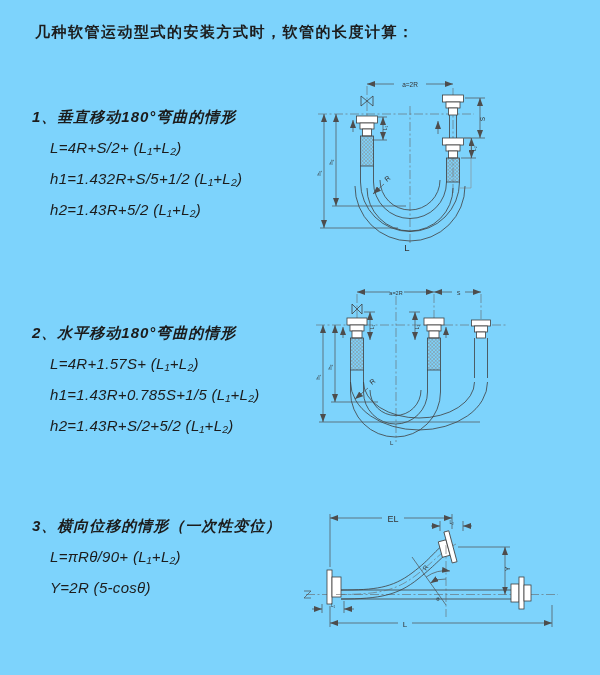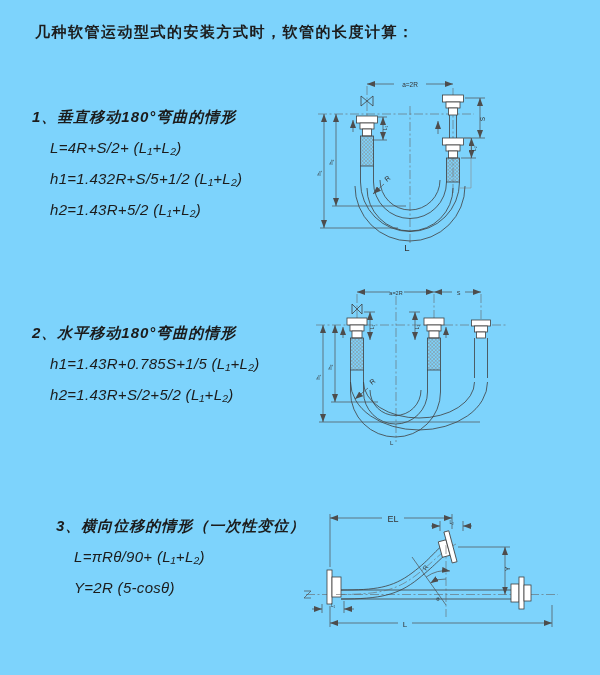--- a/index.html
+++ b/index.html
@@ -8,21 +8,21 @@
     font-family:"Liberation Sans","DejaVu Sans",sans-serif;color:#1c1c1c;
     overflow:hidden;margin:0 auto;
   }
   .title{
     position:absolute;left:35px;top:22px;margin:0;
     font-size:15px;font-weight:bold;letter-spacing:1.5px;line-height:20px;
   }
   .sec{position:absolute;left:32px;font-style:italic;}
   .sec h2{margin:0;font-size:15px;font-weight:bold;letter-spacing:1px;line-height:20px;}
   .sec p.f{margin:11px 0 0 18px;font-size:15px;line-height:20px;letter-spacing:.3px;}
-  #sec1{top:107px;} #sec2{top:299px;margin-top:24px;} #sec3{top:516px;margin-left:24px;}
+  #sec1{top:107px;} #sec2{top:299px;margin-top:24px;} #sec3{top:516px;}
   svg.diag{position:absolute;overflow:visible;}
   #d1{left:310px;top:70px;} #d2{left:308px;top:282px;} #d3{left:300px;top:505px;}
   svg.diag text{font-family:"Liberation Sans","DejaVu Sans",sans-serif;fill:#333;}
   .ln{stroke:#4d4d4d;stroke-width:.7;fill:none;}
   .ln2{stroke:#3f3f3f;stroke-width:.8;fill:none;}
   .cl{stroke:#666;stroke-width:.6;fill:none;stroke-dasharray:9 2.5 2 2.5;}
   .ph{stroke:#8a8a8a;stroke-width:.6;fill:none;}
   .fl{fill:#ffffff;stroke:#3f3f3f;stroke-width:.8;}
 </style>
 </head>
@@ -34,20 +34,21 @@
 
   <section class="sec" id="sec1">
     <h2>1、垂直移动180°弯曲的情形</h2>
     <p class="f">L=4R+S/2+ (L₁+L₂)</p>
     <p class="f">h1=1.432R+S/5+1/2 (L₁+L₂)</p>
     <p class="f">h2=1.43R+5/2 (L₁+L₂)</p>
   </section>
 
   <section class="sec" id="sec2">
     <h2>2、水平移动180°弯曲的情形</h2>
+    <p class="f">L=4R+1.57S+ (L₁+L₂)</p>
     <p class="f">h1=1.43R+0.785S+1/5 (L₁+L₂)</p>
     <p class="f">h2=1.43R+S/2+5/2 (L₁+L₂)</p>
   </section>
 
   <section class="sec" id="sec3">
     <h2>3、横向位移的情形（一次性变位）</h2>
     <p class="f">L=πRθ/90+ (L₁+L₂)</p>
     <p class="f">Y=2R (5-cosθ)</p>
   </section>
 

